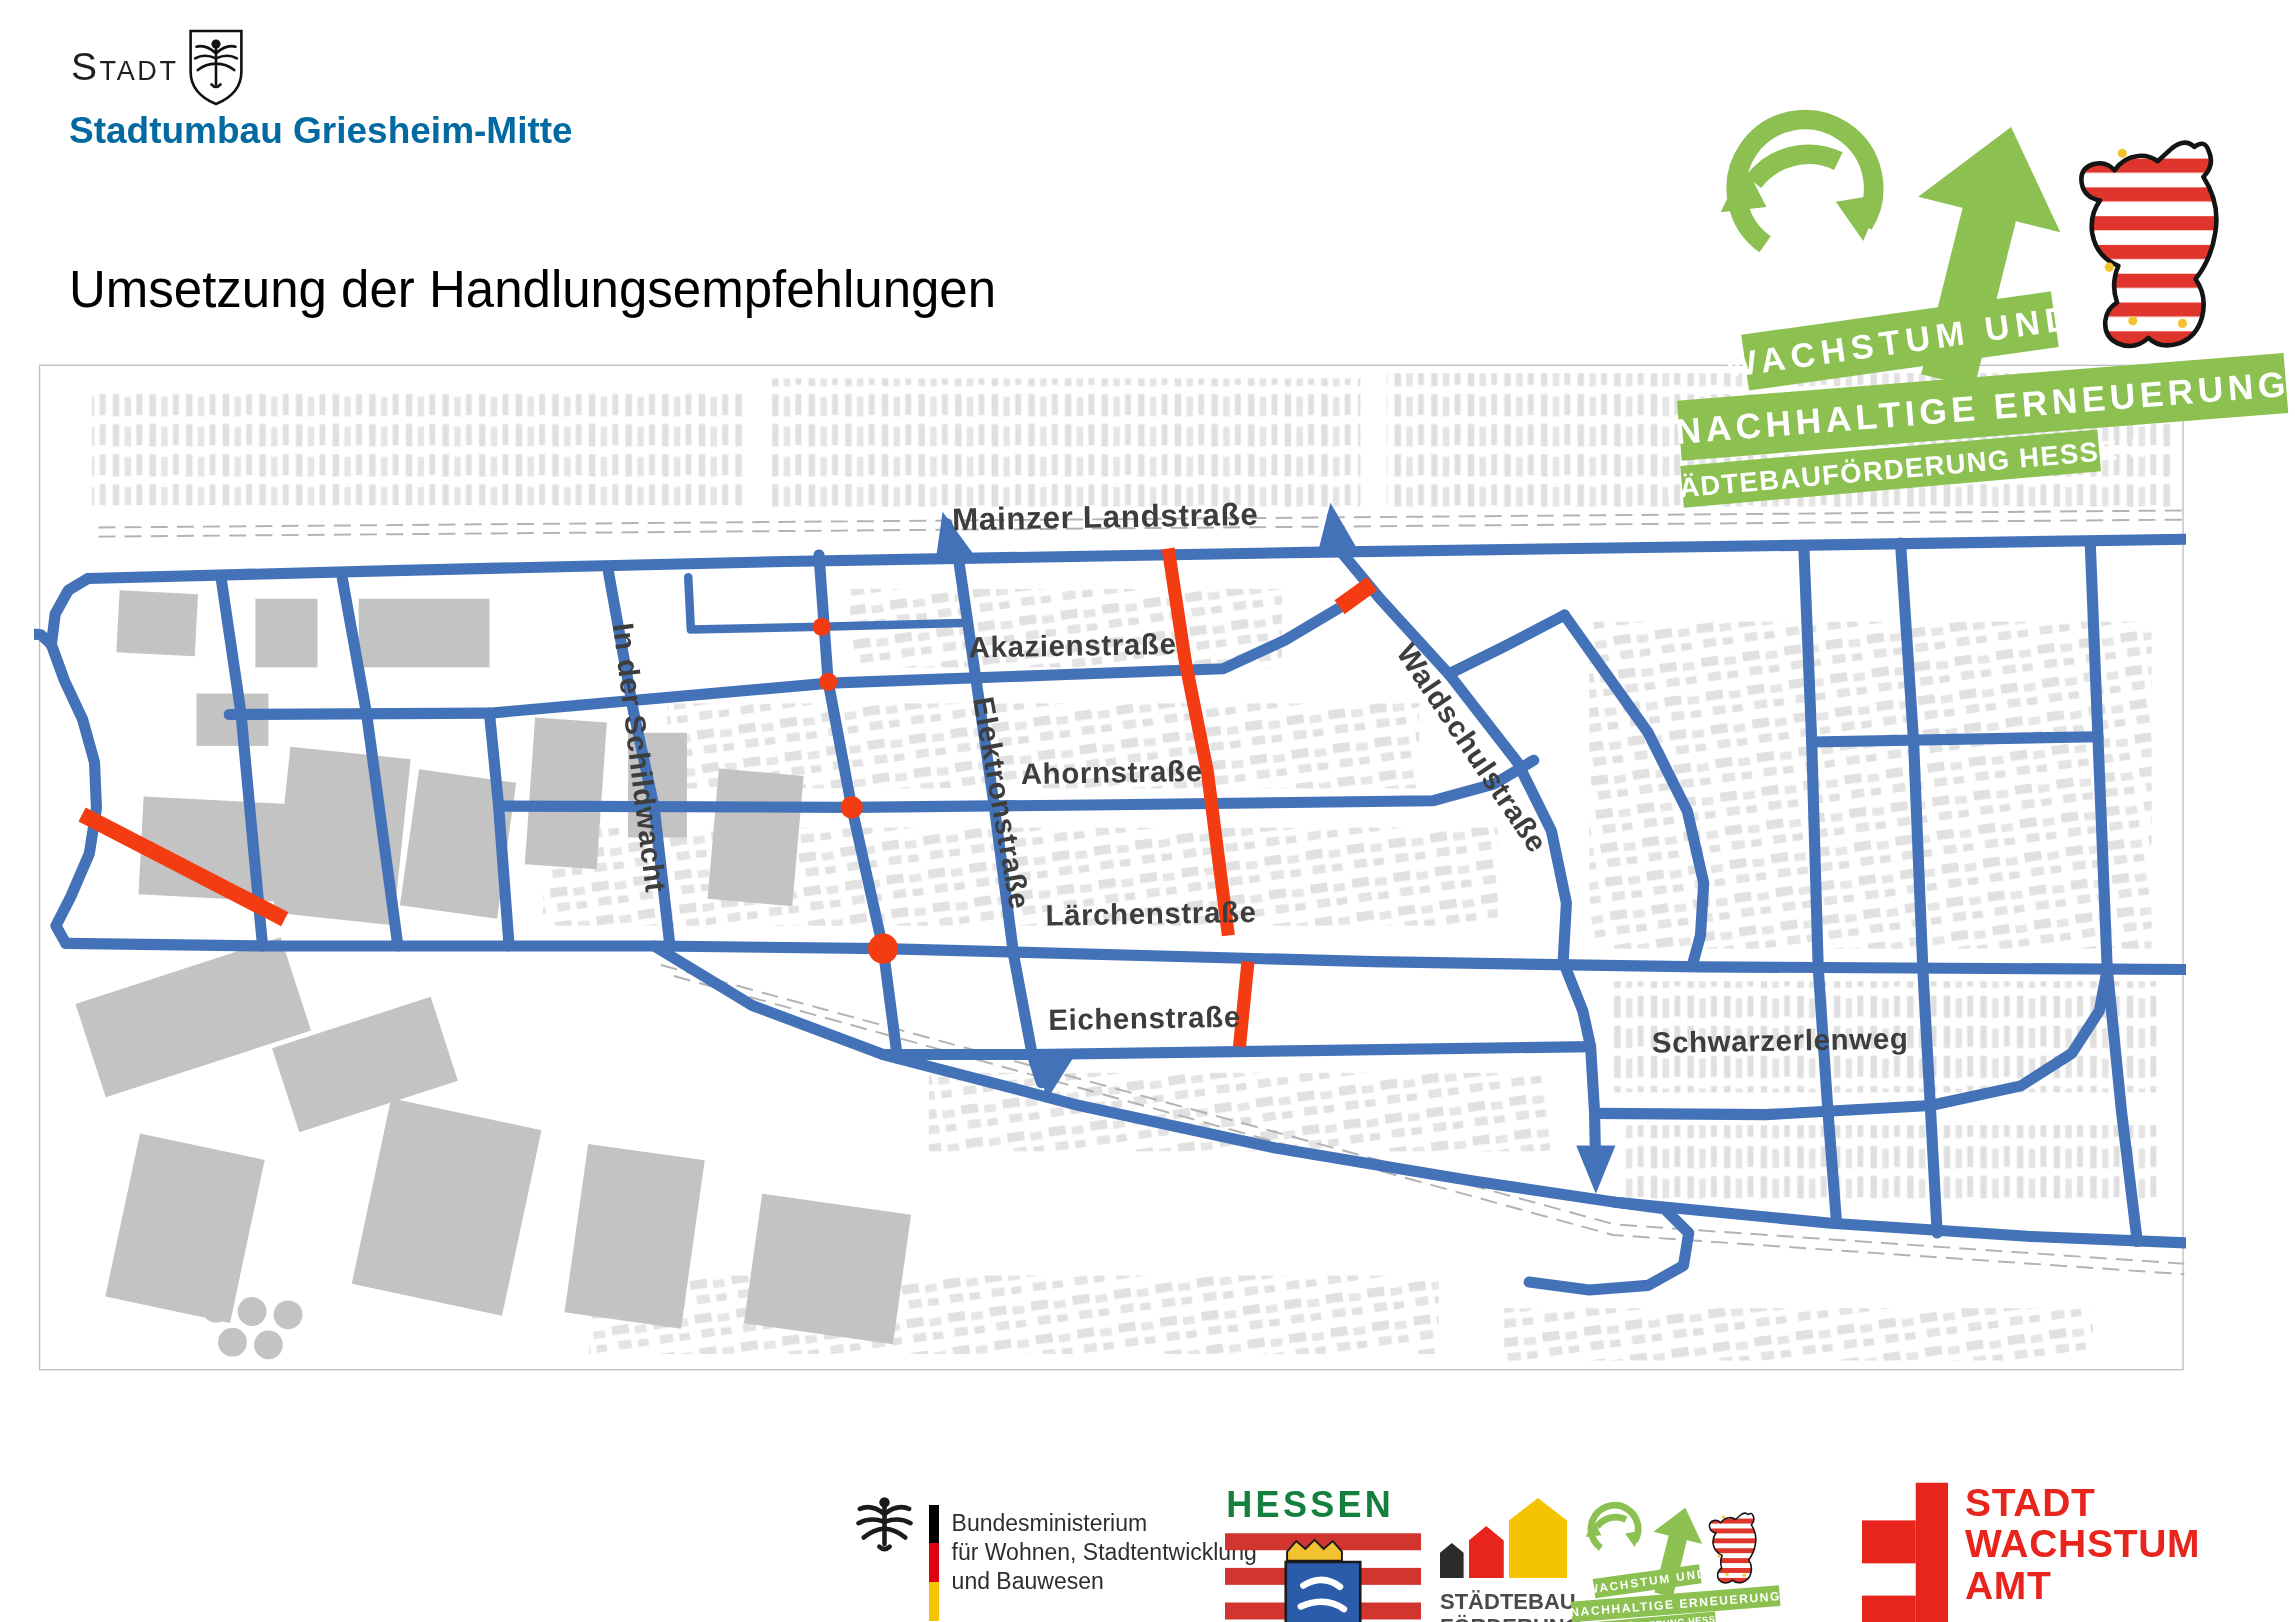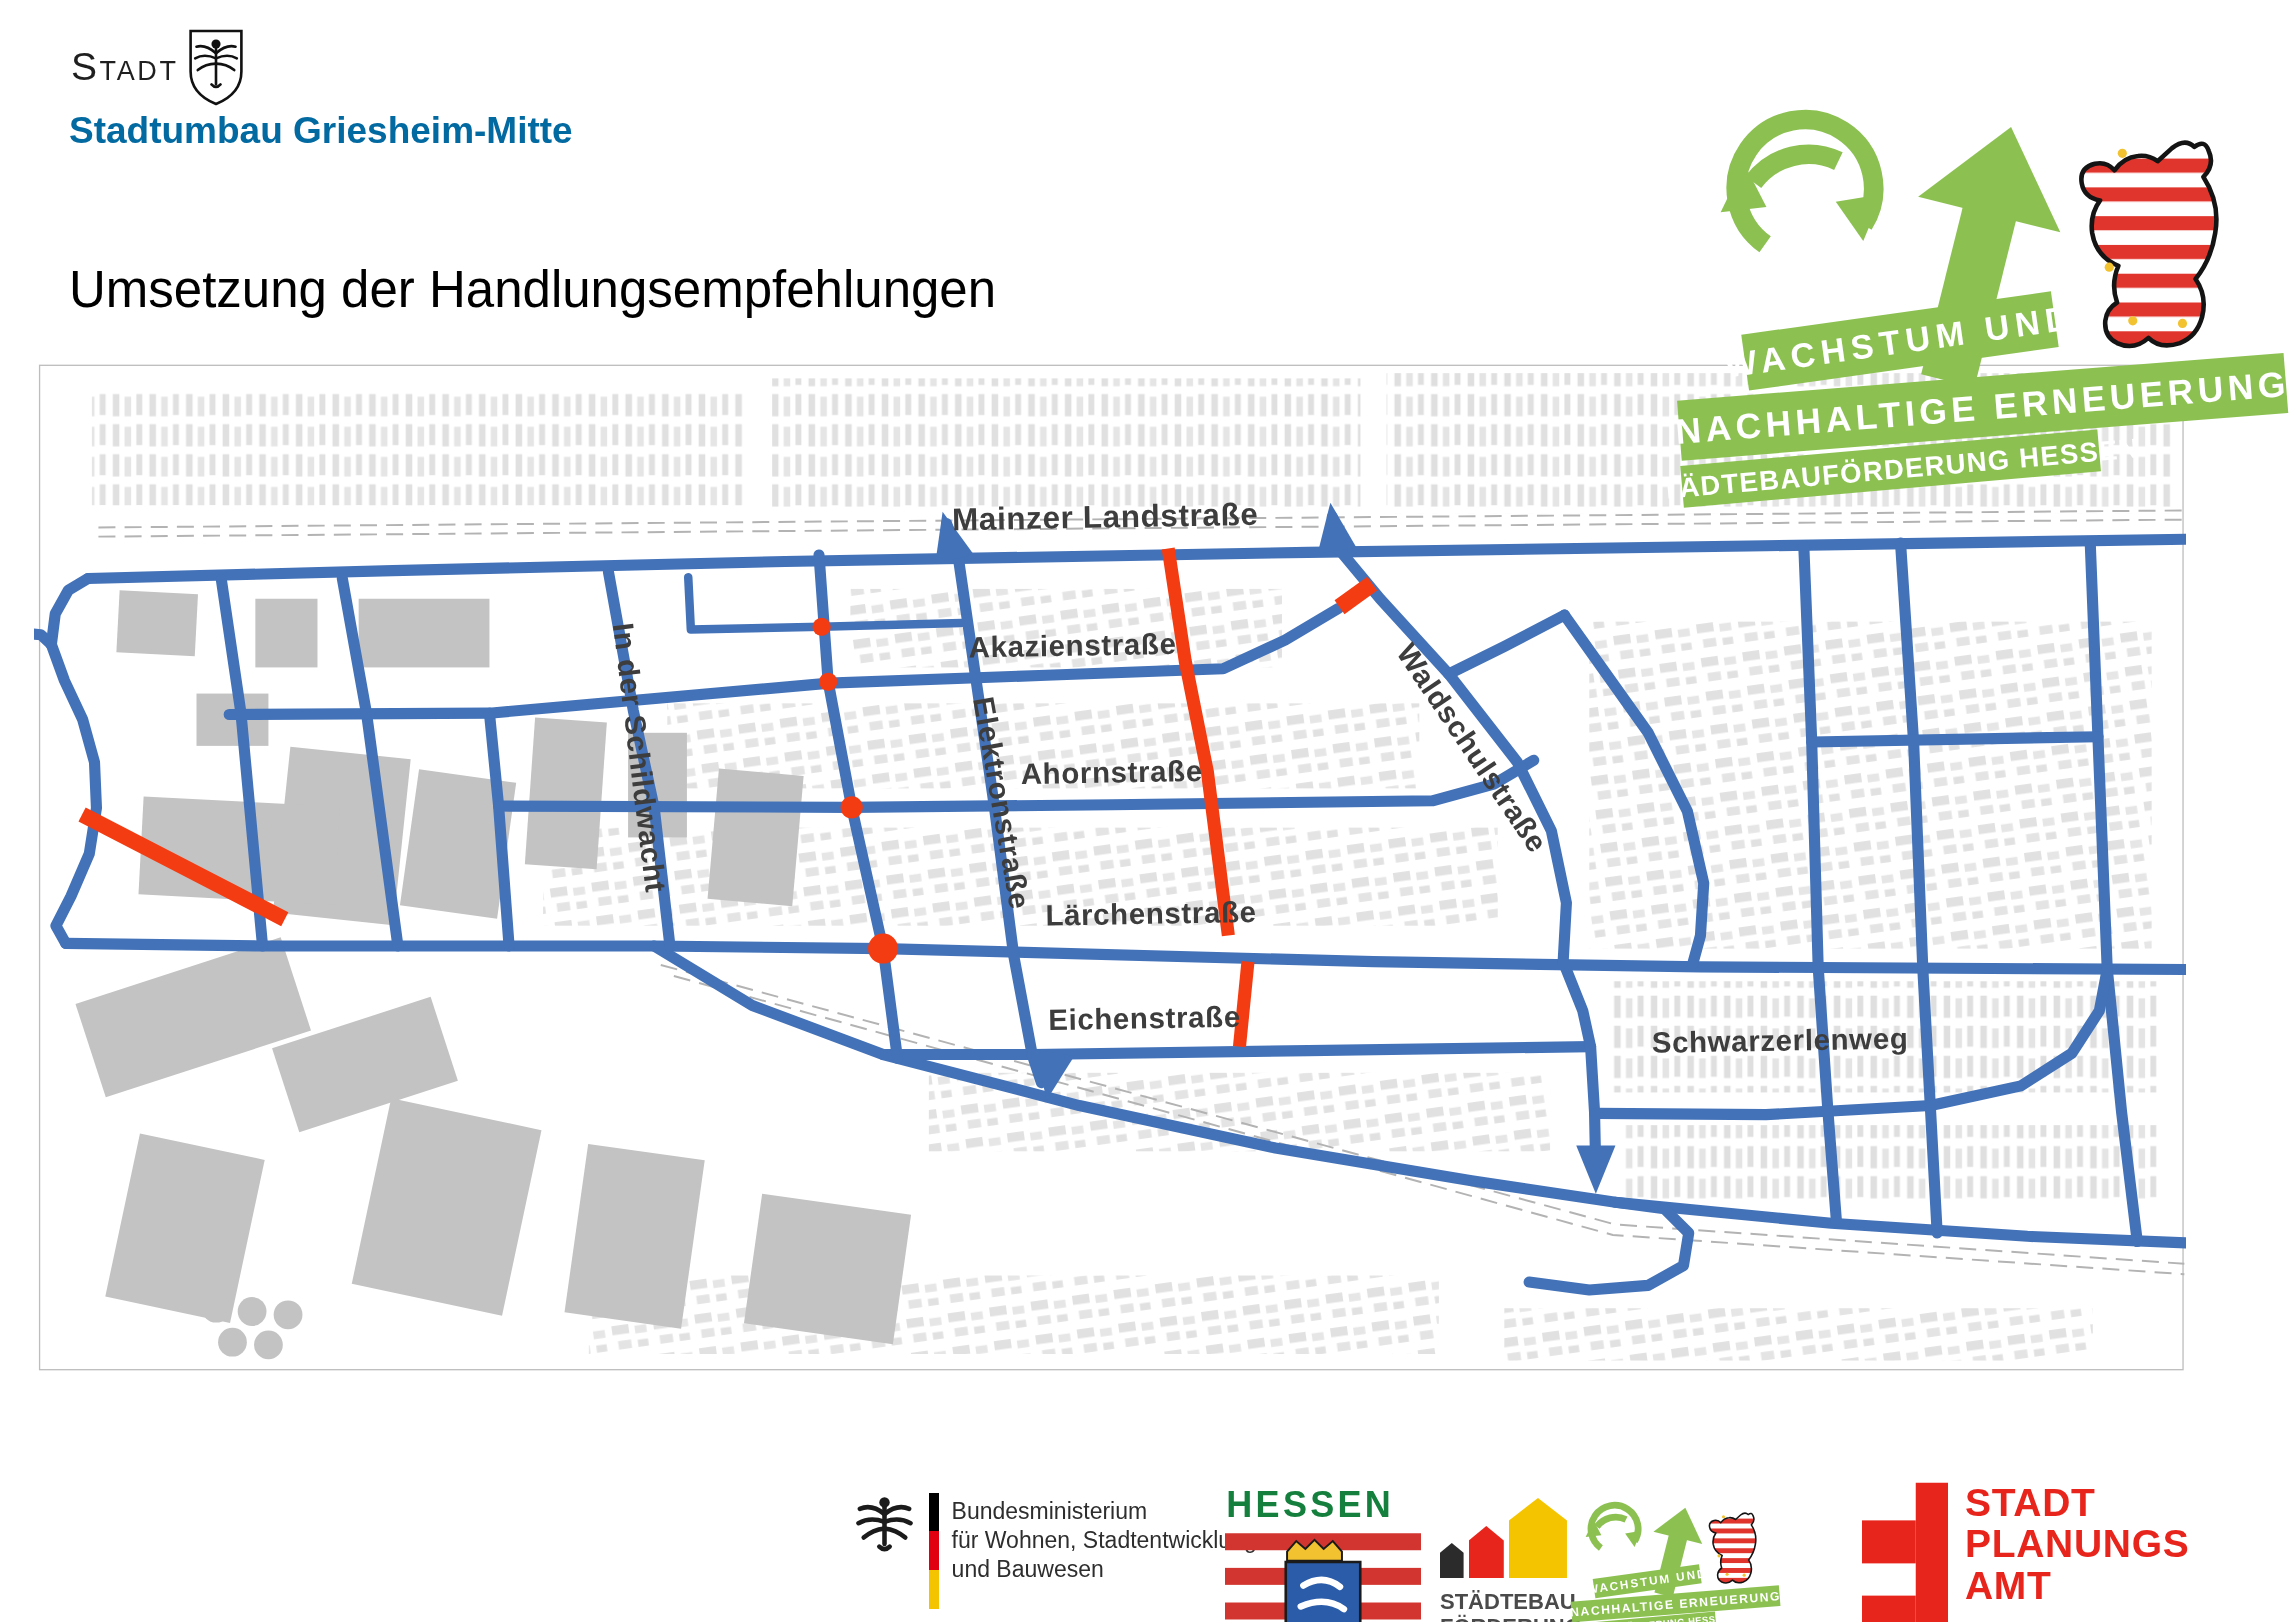--- a/index.html
+++ b/index.html
@@ -15,21 +15,21 @@
   
   #maparea{position:absolute;left:34px;top:364px;width:2152px;height:1271px;}
   #mapsvg{position:absolute;left:0;top:0;}
   .street-label{font-family:"Liberation Sans",sans-serif;font-weight:bold;fill:#3d3d3d;letter-spacing:1px;}
   
   #badge-top{position:absolute;left:1667px;top:84px;width:628px;height:437px;}
   .badge-banner-text{font-family:"Liberation Sans",sans-serif;font-weight:bold;fill:#ffffff;}
   
   .flogo{position:absolute;color:#333;}
   #bmwsb{left:852px;top:1493px;display:flex;gap:11.8px;}
-  #bmwsb .bartext{display:flex;gap:13px;}
+  #bmwsb .bartext{display:flex;gap:13px;margin-top:12px;}
   #bmwsb .bar{width:9.8px;height:116px;background:linear-gradient(#000 0 33%,#e1000f 33% 66%,#f5c400 66% 100%);}
   #bmwsb .btxt{font-size:23px;line-height:1.26;color:#2e2e2e;padding-top:3.9px;}
   #hessenlogo{left:1225px;top:1484px;width:198px;text-align:left;}
   #hessenlogo .ht{font-size:36px;font-weight:bold;color:#15803d;letter-spacing:3.3px;margin:0 0 6.5px 1.3px;}
   #sbf{left:1440px;top:1498px;width:137px;}
   #sbf .houses{display:flex;align-items:flex-end;gap:5.2px;height:80px;margin-bottom:10.5px;}
   #sbf .l{font-size:22px;font-weight:bold;color:#4a4a4a;line-height:1.15;}
   #badge-foot{position:absolute;left:1567px;top:1493px;width:216px;height:150px;}
   #spa{left:1862px;top:1482px;display:flex;gap:17px;}
   #spa .sl{font-size:39px;font-weight:bold;color:#e8251d;line-height:1.06;letter-spacing:0.7px;}
@@ -288,20 +288,20 @@
   <div id="spa" class="flogo">
     <svg width="86" height="152" viewBox="0 0 320 560">
       <g fill="#e8251d">
         <rect x="200" y="0" width="120" height="560"></rect>
         <rect x="0" y="140" width="200" height="160"></rect>
         <rect x="0" y="420" width="200" height="140"></rect>
       </g>
     </svg>
     <div>
       <div class="sl">STADT</div>
-      <div class="sl">PLANUNGS</div>
+      <div class="sl">WACHSTUM</div>
       <div class="sl">AMT</div>
 
     </div>
   </div>
 
 </div>
 
 
 </body></html>

